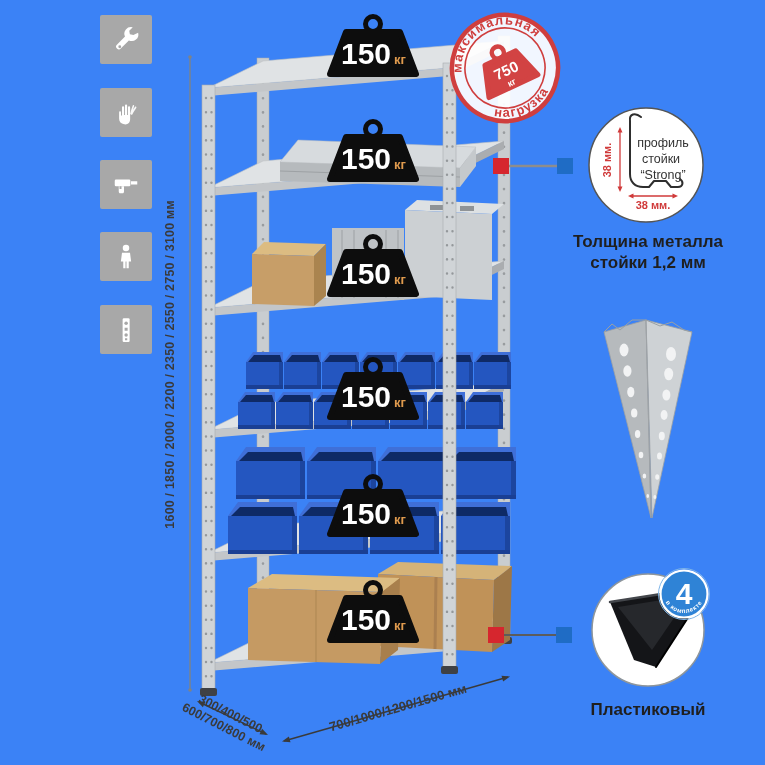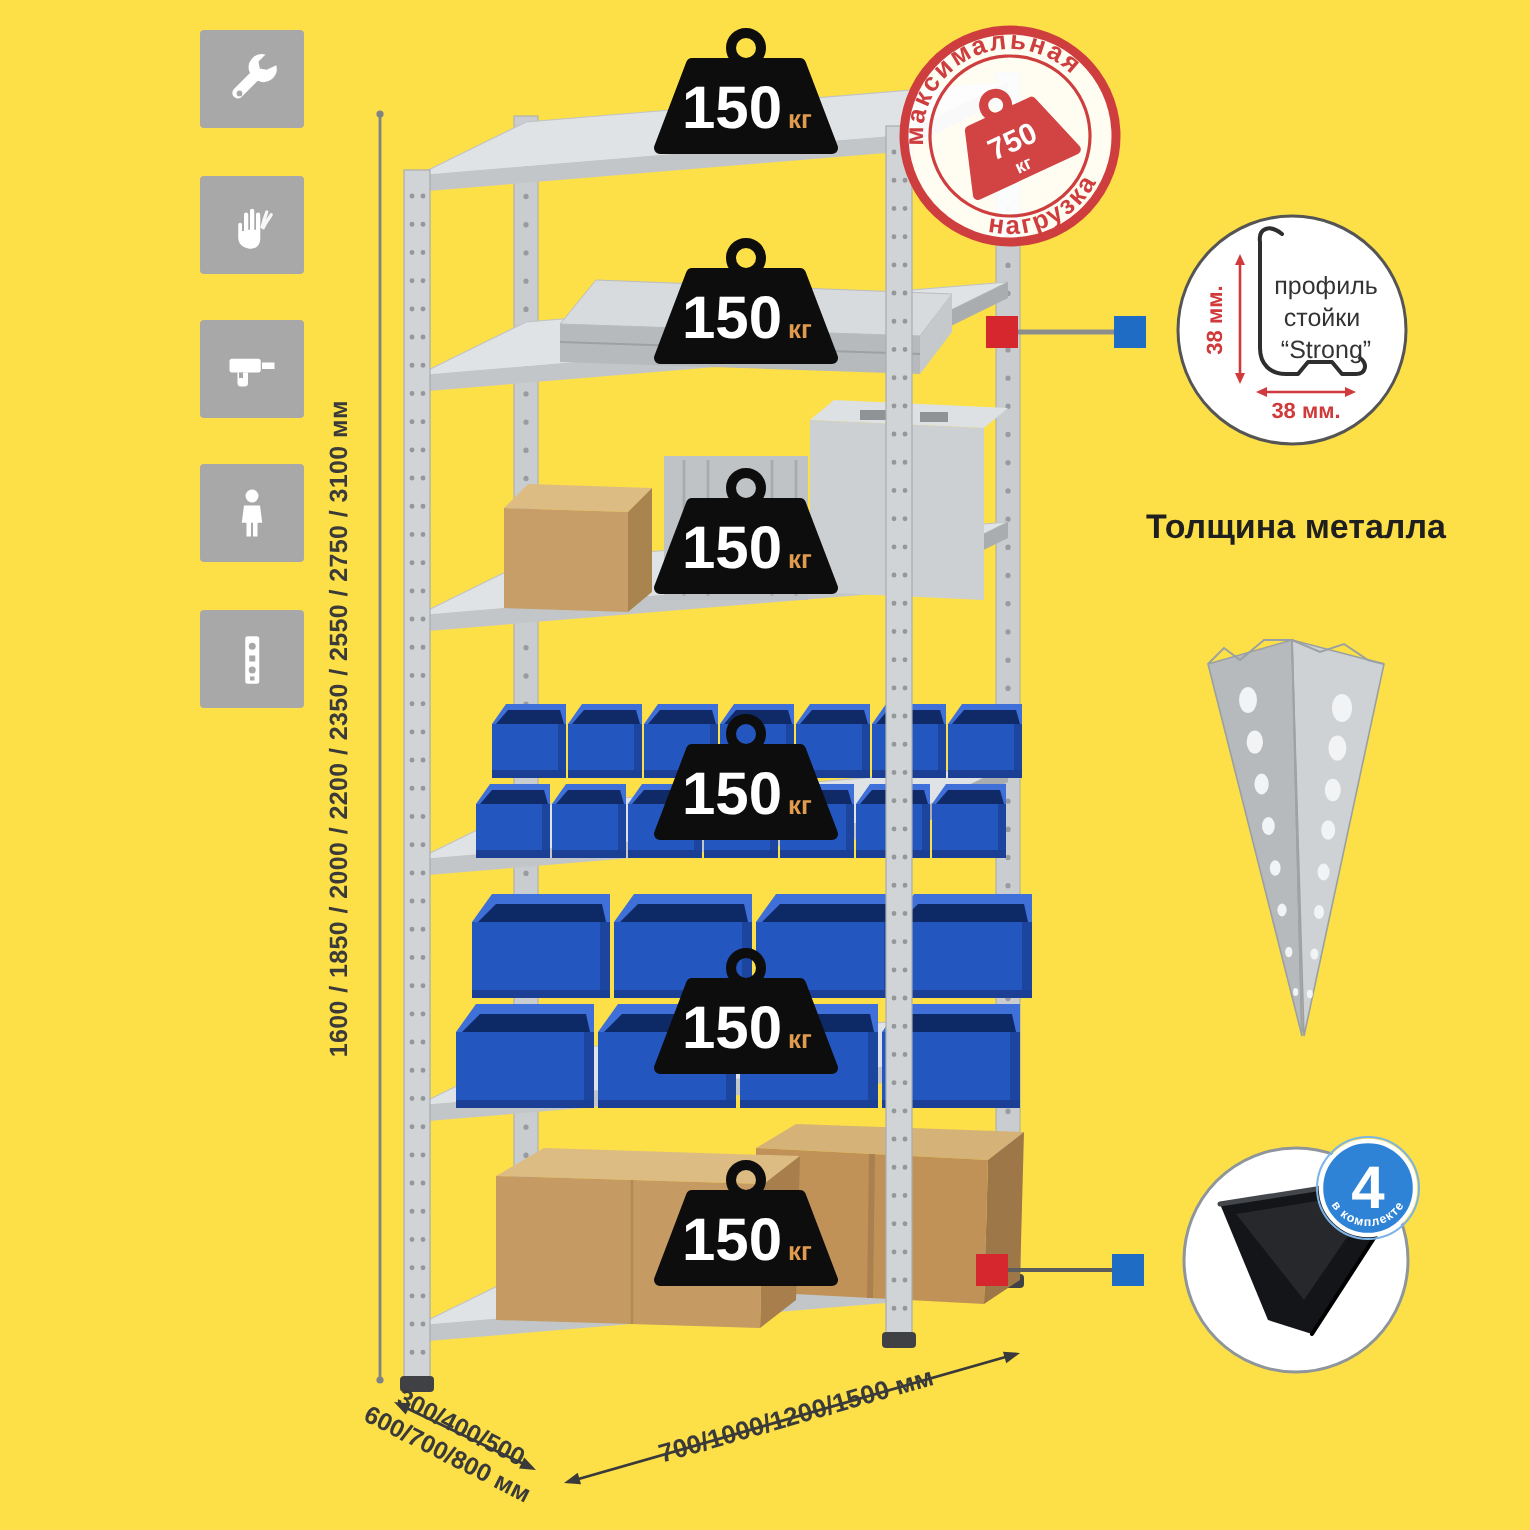--- a/index.html
+++ b/index.html
@@ -1,30 +1,30 @@
 <!DOCTYPE html>
 <html><head>
 <meta charset="utf-8">
 <style>
   html,body{margin:0;padding:0;background:#fff;}
-  .canvas{position:relative;width:765px;height:765px;background:#fde047;overflow:hidden;
+  .canvas{position:relative;width:765px;height:765px;background:#3b82f6;overflow:hidden;
           font-family:"Liberation Sans",sans-serif;}
   .scene{position:absolute;left:0;top:0;}
   
   .tile{position:absolute;left:100px;width:52px;height:49px;background:#a8a8a8;border-radius:2px;
         display:flex;align-items:center;justify-content:center;}
   .tile svg{width:30px;height:30px;fill:#ffffff;}
   
   .dim{position:absolute;color:#3a3a3a;font-weight:bold;text-align:center;line-height:1.18;}
   .dim-height{left:-65px;top:357px;width:470px;font-size:12.5px;transform:rotate(-90deg);letter-spacing:.2px;}
   .dim-depth{left:152px;top:706px;width:150px;font-size:12.5px;transform:rotate(27deg);}
   .dim-width{left:288px;top:700px;width:220px;font-size:13px;transform:rotate(-16deg);}
   
   .caption{position:absolute;left:556px;width:184px;text-align:center;color:#1f1f1f;
-           font-size:17px;font-weight:bold;line-height:1.26;margin-top:22px;}
+           font-size:17px;font-weight:bold;line-height:1.26;}
   .cap-top{top:231px;}
   .cap-bottom{top:699px;}
 </style>
 </head>
 <body>
 
 <div class="canvas">
 
   <div class="tile" style="top:15px">
     <svg viewBox="0 0 24 24">
@@ -335,17 +335,19 @@
 
   <div class="dim dim-height">1600 / 1850 / 2000 / 2200 / 2350 / 2550 / 2750 / 3100 мм</div>
   <div class="dim dim-depth">
     <div>300/400/500</div>
     <div>600/700/800 мм</div>
   </div>
   <div class="dim dim-width">700/1000/1200/1500 мм</div>
 
   <div class="caption cap-top">
     <div>Толщина металла</div>
+    <div>стойки 1,2 мм</div>
   </div>
   <div class="caption cap-bottom">
+    <div>Пластиковый</div>
   </div>
 
 </div>
 
 </body></html>

